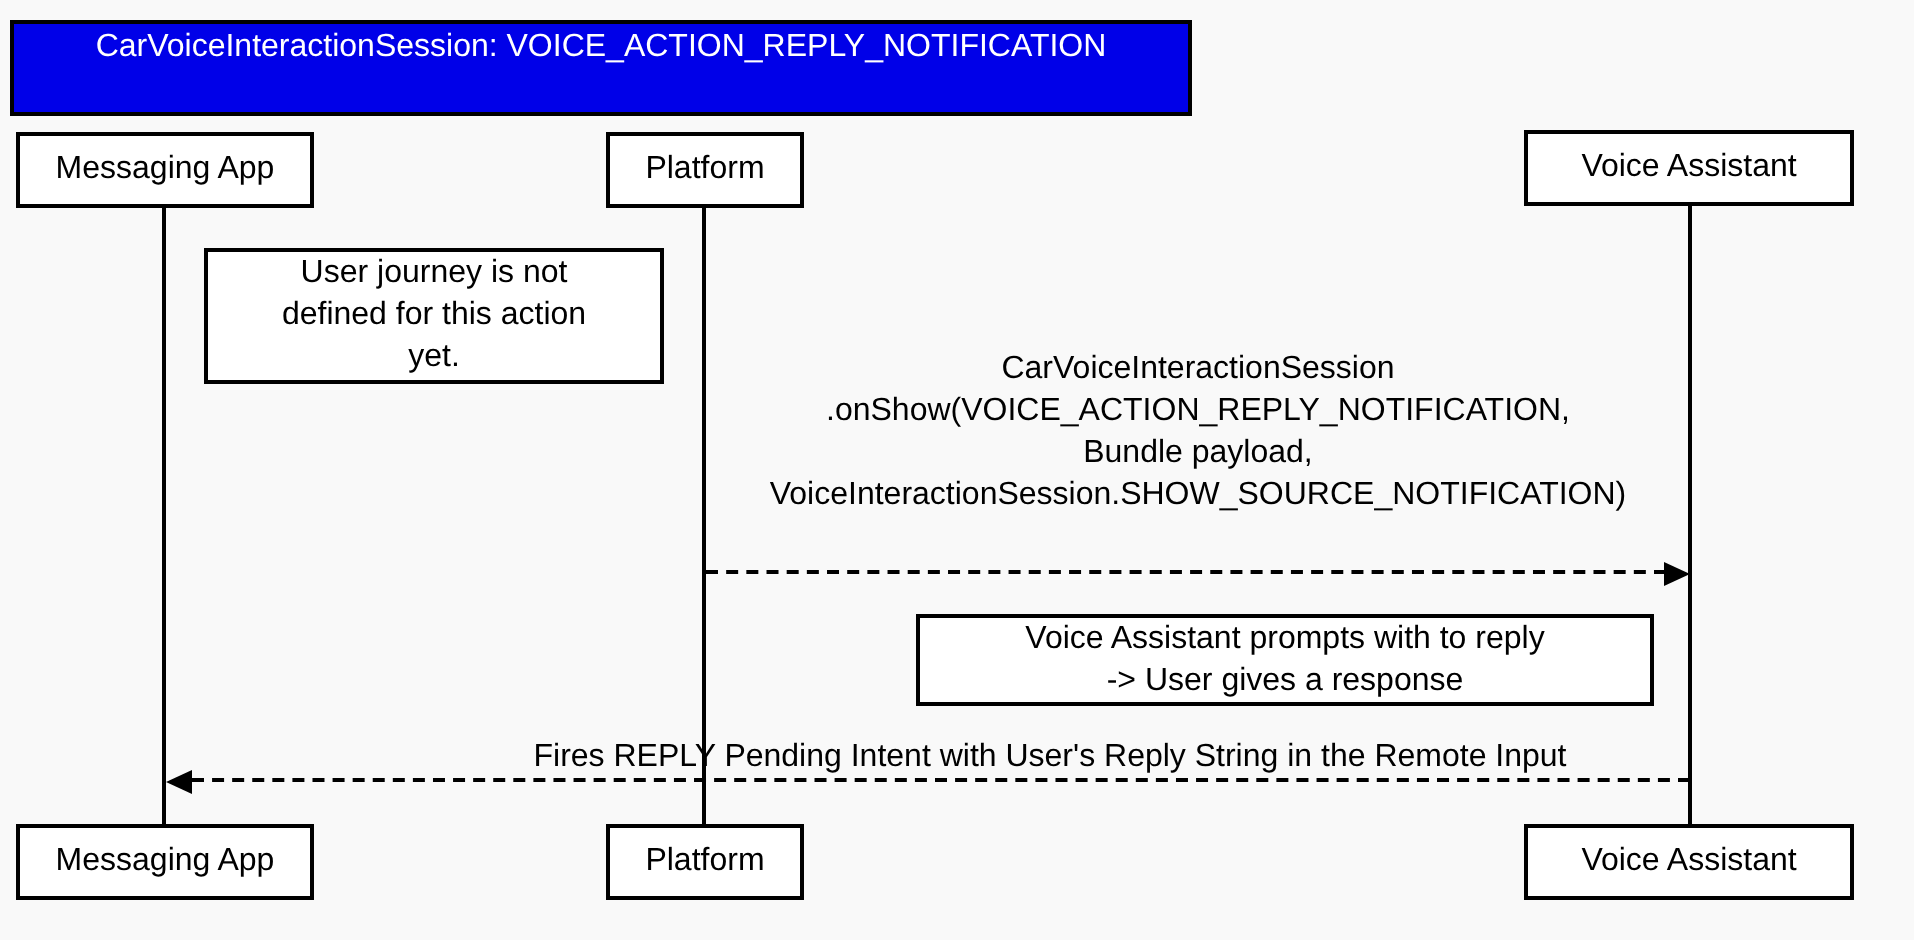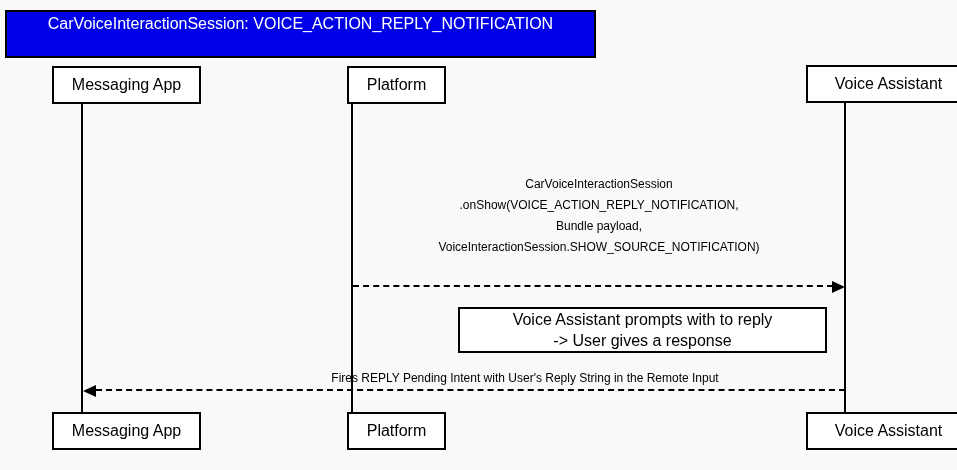--- a/index.html
+++ b/index.html
@@ -40,35 +40,34 @@
   }
   .pbox {
     position: absolute;
     height: 34px;
     background: var(--box-bg, #fff);
     border: 2px solid #000;
     text-align: center;
     line-height: 34px;
     font-size: 16px;
     white-space: nowrap;
-    margin-left: 44px;
   }
   .note {
     position: absolute;
     background: var(--box-bg, #fff);
     border: 2px solid #000;
     text-align: center;
     font-size: 16px;
     line-height: 21px;
     white-space: nowrap;
   }
   .msg-label {
     position: absolute;
     text-align: center;
-    font-size: 12px;
+    font-size: 16px;
     line-height: 21px;
     white-space: nowrap;
   }
   .arrow-line {
     position: absolute;
     height: 0;
     border-top: 2px dashed #000;
   }
   .arrow-head-right {
     position: absolute;
@@ -103,20 +102,25 @@
   <div class="pbox" style="left:8px;   top:66px; width:145px;">
     <span>Messaging App</span>
   </div>
   <div class="pbox" style="left:303px; top:66px; width:95px;">
     <span>Platform</span>
   </div>
   <div class="pbox" style="left:762px; top:65px; width:161px;">
     <span>Voice Assistant</span>
   </div>
 
+  <div class="note" style="left:102px; top:124px; width:226px; height:64px;">
+    <div>User journey is not</div>
+    <div>defined for this action</div>
+    <div>yet.</div>
+  </div>
 
   <div class="msg-label" style="left:353px; top:174px; width:492px;">
     <div>CarVoiceInteractionSession</div>
     <div>.onShow(VOICE_ACTION_REPLY_NOTIFICATION,</div>
     <div>Bundle payload,</div>
     <div>VoiceInteractionSession.SHOW_SOURCE_NOTIFICATION)</div>
   </div>
 
   <div class="arrow-line" style="left:353px; top:285px; width:480px;"></div>
   <div class="arrow-head-right" style="left:832px; top:281px;"></div>

